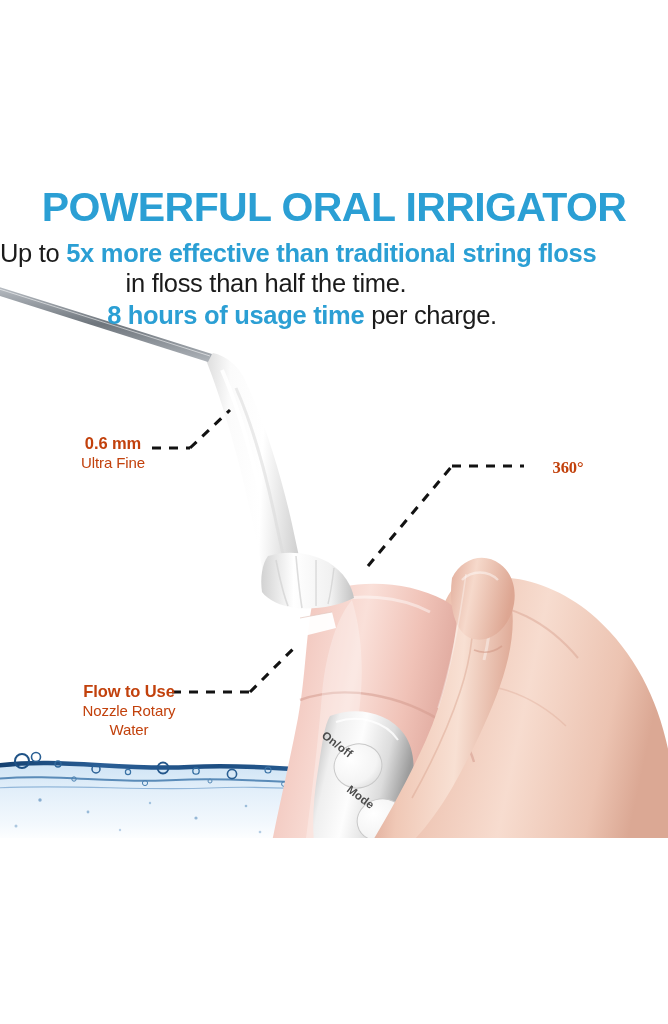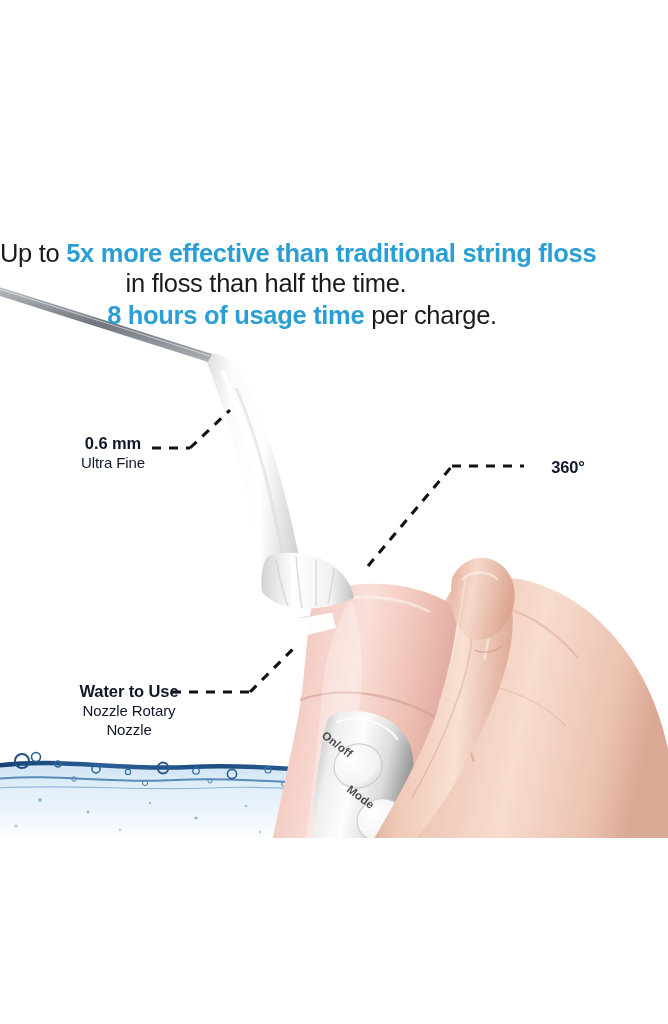--- a/index.html
+++ b/index.html
@@ -67,21 +67,21 @@
     color: #2b9fd4;
     font-weight: bold;
   }
   #sub-line-1 { top: 238px; }
   #sub-line-2 { top: 268px; }
   #sub-line-3 { top: 300px; margin-left: 36px; }
 
   
   .callout {
     position: absolute;
-    color: #0f172a;
+    color: #c2410c;
     text-align: center;
     line-height: 19px;
     font-size: 16px;
     white-space: nowrap;
   }
   .callout .title {
     display: block;
     font-weight: bold;
     font-size: 16.5px;
     letter-spacing: -0.1px;
@@ -97,20 +97,21 @@
     left: 38px;
     top: 434px;
     width: 150px;
   }
   #callout-06mm .title { text-align: center; }
 
   #callout-360 {
     left: 488px;
     top: 458px;
     width: 160px;
+    font-family: Liberation Serif, serif;
   }
 
   #callout-easy {
     left: 34px;
     top: 682px;
     width: 190px;
   }
 
   
   .btn-label {
@@ -379,20 +380,21 @@
         </g>
 
       </g>
     </svg>
 
     <div class="btn-label" id="label-onoff">On/off</div>
     <div class="btn-label" id="label-mode">Mode</div>
 
   </div>
 
+  <div class="headline">POWERFUL ORAL IRRIGATOR</div>
 
   <div class="subline" id="sub-line-1">
     <span>Up to </span><span class="hl">5x more effective than traditional string floss</span>
   </div>
   <div class="subline" id="sub-line-2">
     <span>in floss than half the time.</span>
   </div>
   <div class="subline" id="sub-line-3">
     <span class="hl">8 hours of usage time</span><span> per charge.</span>
   </div>
@@ -400,18 +402,18 @@
   <div class="callout" id="callout-06mm">
     <span class="title">0.6 mm</span>
     <span class="sub">Ultra Fine</span>
   </div>
 
   <div class="callout" id="callout-360">
     <span class="title">360°</span>
   </div>
 
   <div class="callout" id="callout-easy">
-    <span class="title">Water to Use</span>
+    <span class="title">Flow to Use</span>
     <span class="sub">Nozzle Rotary</span>
-    <span class="sub">Nozzle</span>
+    <span class="sub">Water</span>
   </div>
 
 </div>
 
 </body></html>

